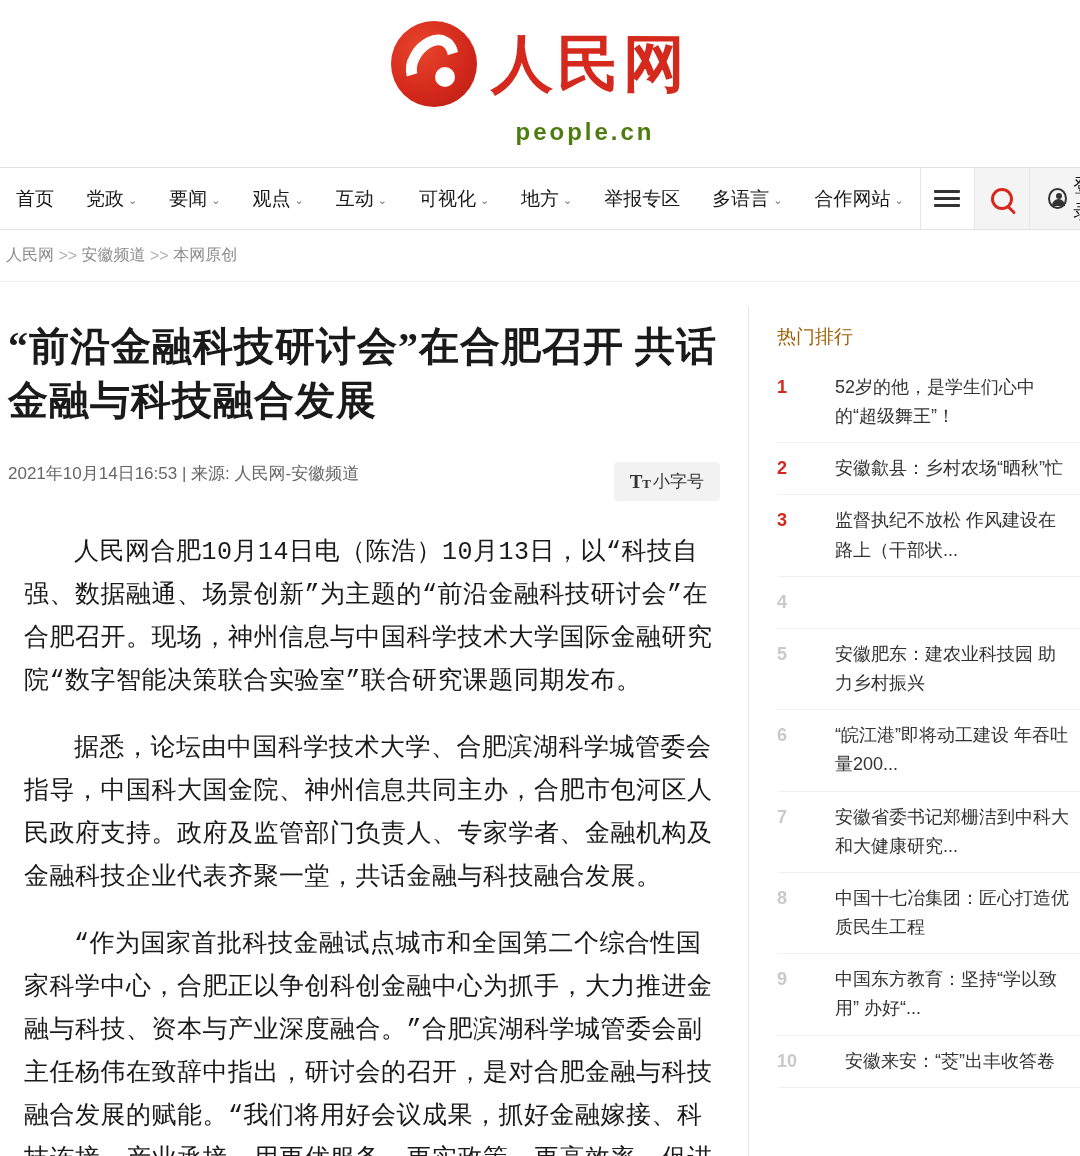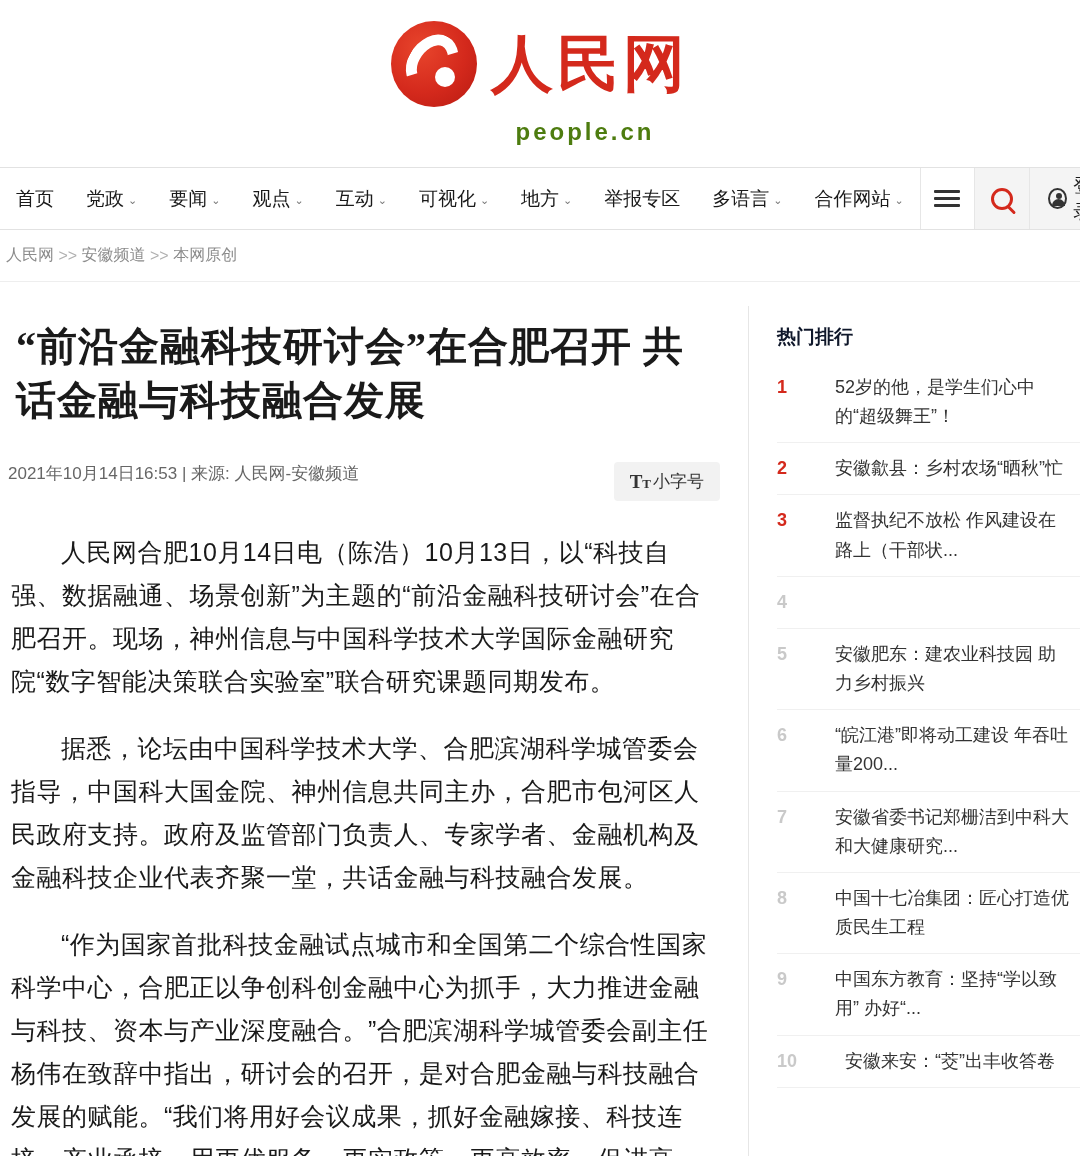--- a/index.html
+++ b/index.html
@@ -205,21 +205,21 @@
   .article {
     width: 748px;
     padding: 0 28px 0 8px;
   }
   .headline {
     font-family: "Liberation Serif", serif;
     font-size: 40px;
     line-height: 1.35;
     font-weight: bold;
     color: #1a1a1a;
-    margin: 14px 0 0 8px;
+    margin: 14px 0 0 0;
     letter-spacing: 1px;
   }
   .meta-row {
     display: flex;
     justify-content: space-between;
     margin-top: 34px;
     padding-bottom: 6px;
   }
   .meta-text {
     font-size: 17px;
@@ -237,39 +237,39 @@
     cursor: pointer;
   }
   .fontsize-btn .tt {
     font-family: "Liberation Serif", serif;
     font-weight: bold;
     font-size: 19px;
   }
   .fontsize-btn .tt small { font-size: 13px; }
 
   .body-text p {
-    font-family: Liberation Sans, sans-serif;
+    font-family: Liberation Mono, monospace;
     font-size: 25px;
     line-height: 1.72;
     color: #1a1a1a;
-    margin: 24px 0 0 3px;
+    margin: 24px 0 0 16px;
     text-indent: 2em;
     letter-spacing: 0.5px;
   }
 
   
   .sidebar {
     width: 332px;
     border-left: 1px solid #e6e6e6;
     padding: 18px 0 0 28px;
   }
   .sb-title {
     font-size: 19px;
-    font-weight: bold;
-    color: #0f172a;
+    font-weight: normal;
+    color: #a16207;
     margin-bottom: 4px;
   }
   .sb-list { margin-top: 12px; }
   .sb-item {
     display: flex;
     gap: 8px;
     font-size: 18px;
     line-height: 1.62;
     color: #333;
     padding: 11px 8px 11px 0;

